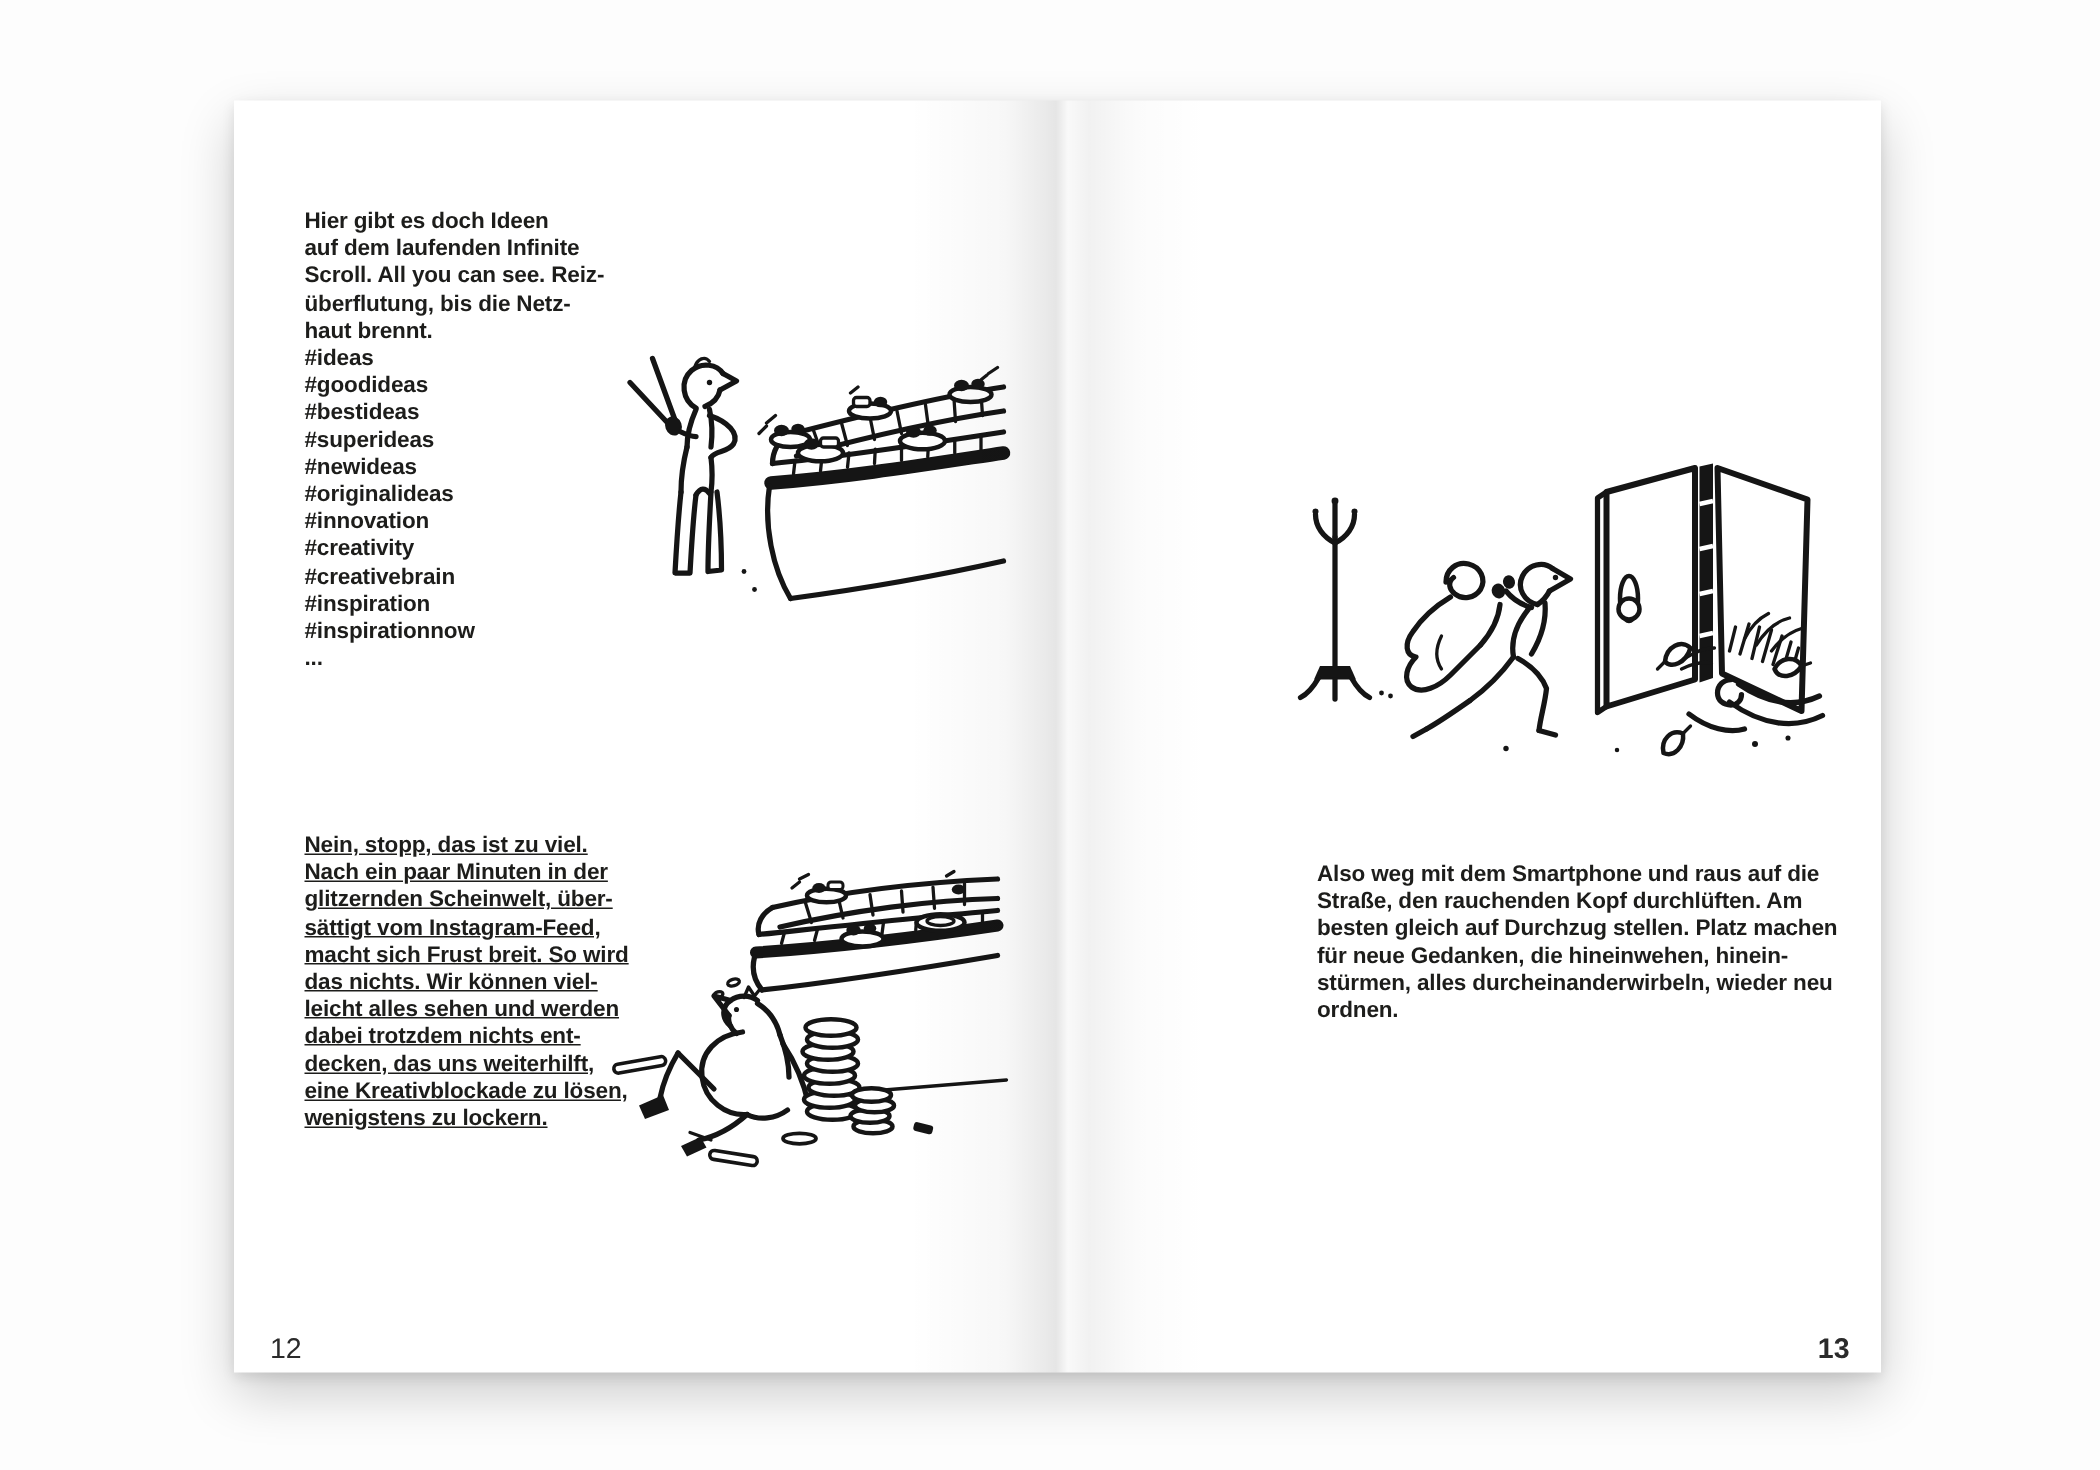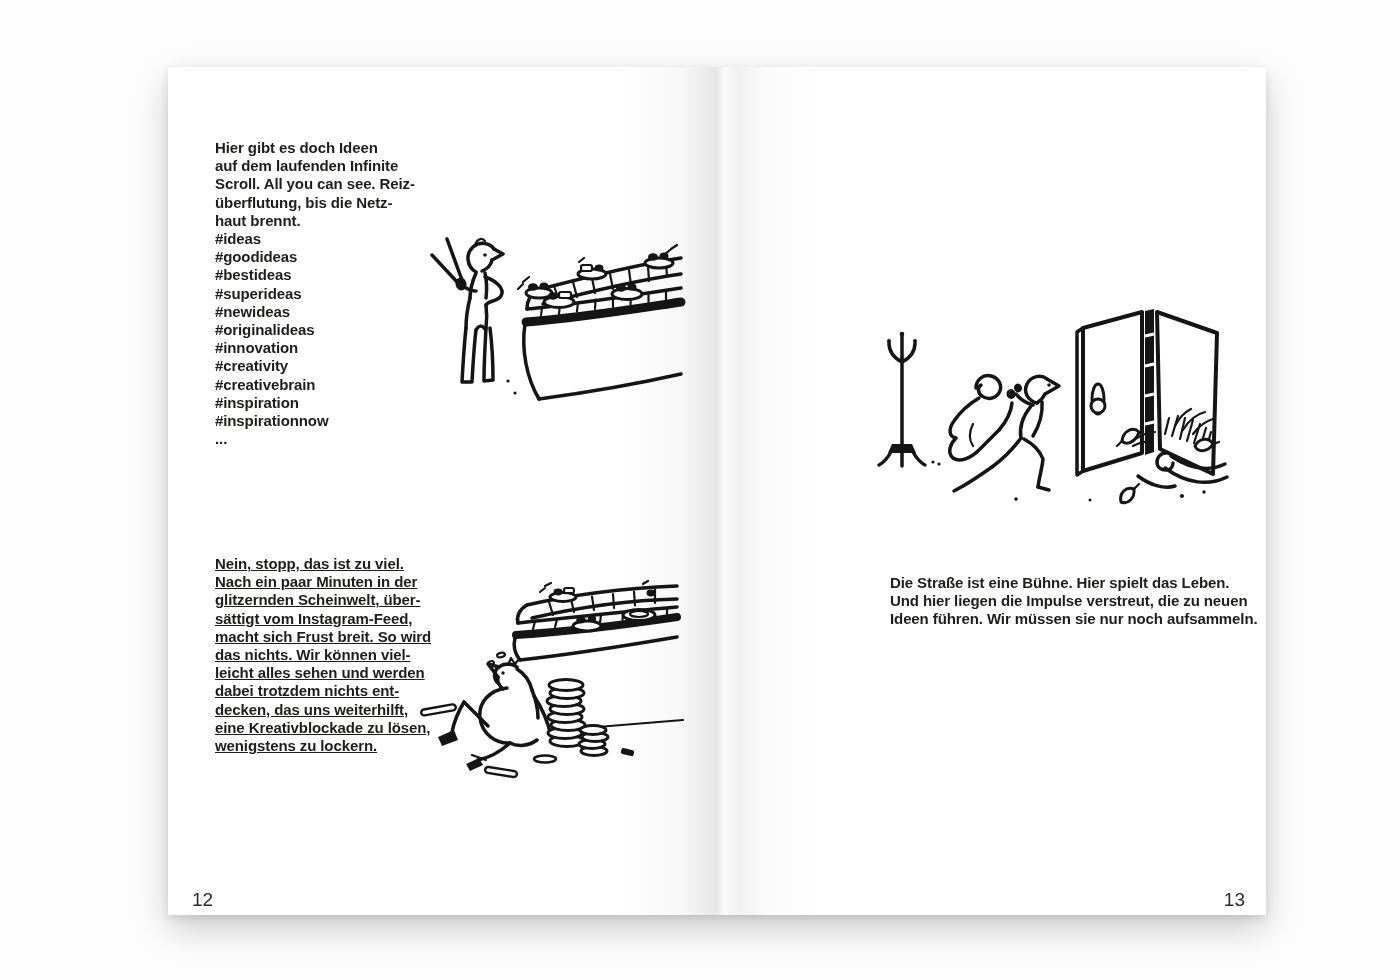--- a/index.html
+++ b/index.html
@@ -2,21 +2,21 @@
 <html><head>
 <meta charset="utf-8">
 <style>
   html,body { margin:0; padding:0; }
   body {
     width:1400px; height:980px; position:relative; overflow:hidden;
     background:#fdfdfd;
     font-family:"Liberation Sans", sans-serif;
   }
   .spread {
-    position:absolute; left:168px; top:67px; width:1098px; height:848px;
+    position:absolute; left:156px; top:67px; width:1098px; height:848px;
     background:#ffffff;
     box-shadow:0 3px 8px rgba(0,0,0,.10), 0 14px 34px rgba(0,0,0,.20);
   }
   .gutter {
     position:absolute; left:450px; top:0; width:200px; height:100%;
     background:linear-gradient(90deg,
       rgba(0,0,0,0) 0%, rgba(0,0,0,0.03) 32%, rgba(0,0,0,0.085) 46%,
       rgba(0,0,0,0.10) 49%, rgba(0,0,0,0.025) 53%, rgba(0,0,0,0.055) 60%,
       rgba(0,0,0,0.015) 76%, rgba(0,0,0,0) 100%);
     pointer-events:none;
@@ -258,22 +258,25 @@
         <path class="s" d="M296,150 C315,163 333,166 350,158"></path>
         <path class="s" d="M290,162 C312,178 334,180 352,171"></path>
         <path class="s" d="M263,170 C276,180 290,183 300,180"></path>
         <circle class="f" cx="307" cy="190" r="2"></circle>
           <circle class="f" cx="329" cy="186" r="1.7"></circle>
           <circle class="f" cx="215" cy="194" r="1.5"></circle>
       </g>
     </svg>
 
     <div style="position:absolute; left:722px; top:507px;">
-      <div class="tb para" style="position:static;">Die Straße ist eine Bühne. Hier spielt das Leben.
-Und hier liegen die Impulse verstreut, die zu neuen
-Ideen führen. Wir müssen sie nur noch aufsammeln.</div>
+      <div class="tb para" style="position:static;">Also weg mit dem Smartphone und raus auf die
+Straße, den rauchenden Kopf durchlüften. Am
+besten gleich auf Durchzug stellen. Platz machen
+für neue Gedanken, die hineinwehen, hinein-
+stürmen, alles durcheinanderwirbeln, wieder neu
+ordnen.</div>
     </div>
 
-    <div class="pagenum" style="right:21px; top:822px;">13</div>
+    <div class="pagenum" style="right:21px; top:822px;font-weight:bold;">13</div>
   </div>
 
   <div class="gutter"></div>
 </div>
 
 </body></html>

